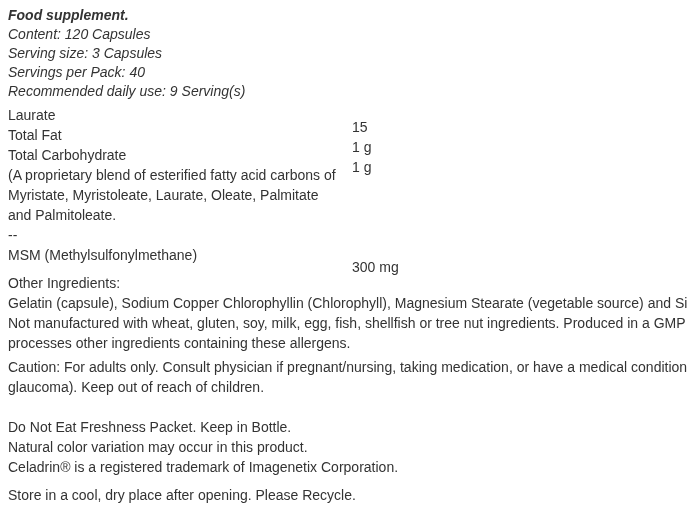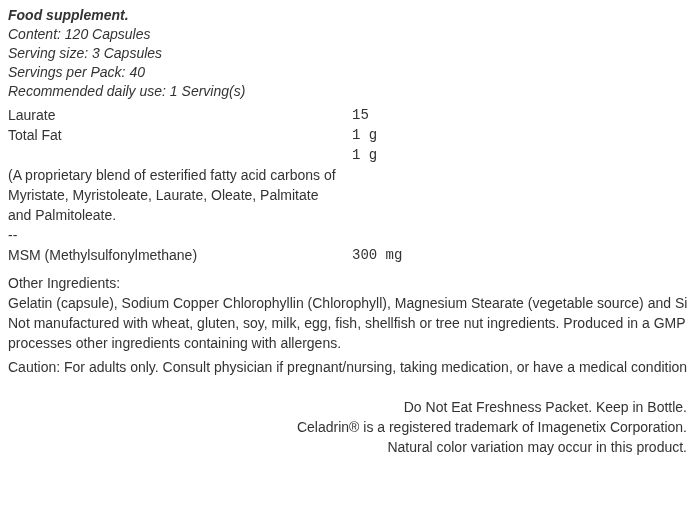--- a/index.html
+++ b/index.html
@@ -22,78 +22,82 @@
   
   .header .line { font-style: italic; height: 19px; line-height: 19px; }
   .header .title { font-weight: bold; }
 
   
   .nutrition { margin-top: 4px; }
   .nutrition .row { position: relative; height: 20px; white-space: nowrap; }
   .nutrition .row .value {
     position: absolute;
     left: 344px;
-    top: 0;
-    font-family: Liberation Mono, monospace;
+    top: 12px;
   }
 
   
   .other-ingredients { margin-top: 8px; }
   .other-ingredients .heading { font-weight: normal; }
 
   .caution { margin-top: 4px; }
-  .notes { margin-top: 20px; text-align: right; }
+  .notes { margin-top: 20px; }
   .storage { margin-top: 8px; }
 </style>
 </head>
 <body>
 
 <div class="page">
 
   <div class="header">
     <div class="line title">Food supplement.</div>
     <div class="line">Content: 120 Capsules</div>
     <div class="line">Serving size: 3 Capsules</div>
     <div class="line">Servings per Pack: 40</div>
-    <div class="line">Recommended daily use: 1 Serving(s)</div>
+    <div class="line">Recommended daily use: 9 Serving(s)</div>
   </div>
 
   <div class="nutrition">
     <div class="row">
       <span class="label">Laurate</span>
       <span class="value">15</span>
     </div>
     <div class="row">
       <span class="label">Total Fat</span>
       <span class="value">1 g</span>
     </div>
     <div class="row">
+      <span class="label">Total Carbohydrate</span>
       <span class="value">1 g</span>
     </div>
     <div class="line">(A proprietary blend of esterified fatty acid carbons of</div>
     <div class="line">Myristate, Myristoleate, Laurate, Oleate, Palmitate</div>
     <div class="line">and Palmitoleate.</div>
     <div class="line">--</div>
     <div class="row">
       <span class="label">MSM (Methylsulfonylmethane)</span>
       <span class="value">300 mg</span>
     </div>
   </div>
 
   <div class="other-ingredients">
     <div class="line heading">Other Ingredients:</div>
     <div class="line">Gelatin (capsule), Sodium Copper Chlorophyllin (Chlorophyll), Magnesium Stearate (vegetable source) and Silica.</div>
     <div class="line">Not manufactured with wheat, gluten, soy, milk, egg, fish, shellfish or tree nut ingredients. Produced in a GMP facility that</div>
-    <div class="line">processes other ingredients containing with allergens.</div>
+    <div class="line">processes other ingredients containing these allergens.</div>
   </div>
 
   <div class="caution">
     <div class="line">Caution: For adults only. Consult physician if pregnant/nursing, taking medication, or have a medical condition (especially</div>
+    <div class="line">glaucoma). Keep out of reach of children.</div>
   </div>
 
   <div class="notes">
     <div class="line">Do Not Eat Freshness Packet. Keep in Bottle.</div>
+    <div class="line">Natural color variation may occur in this product.</div>
     <div class="line">Celadrin® is a registered trademark of Imagenetix Corporation.</div>
-    <div class="line">Natural color variation may occur in this product.</div>
   </div>
 
+  <div class="storage">
+    <div class="line">Store in a cool, dry place after opening. Please Recycle.</div>
+  </div>
 
 </div>
 
 </body></html>

